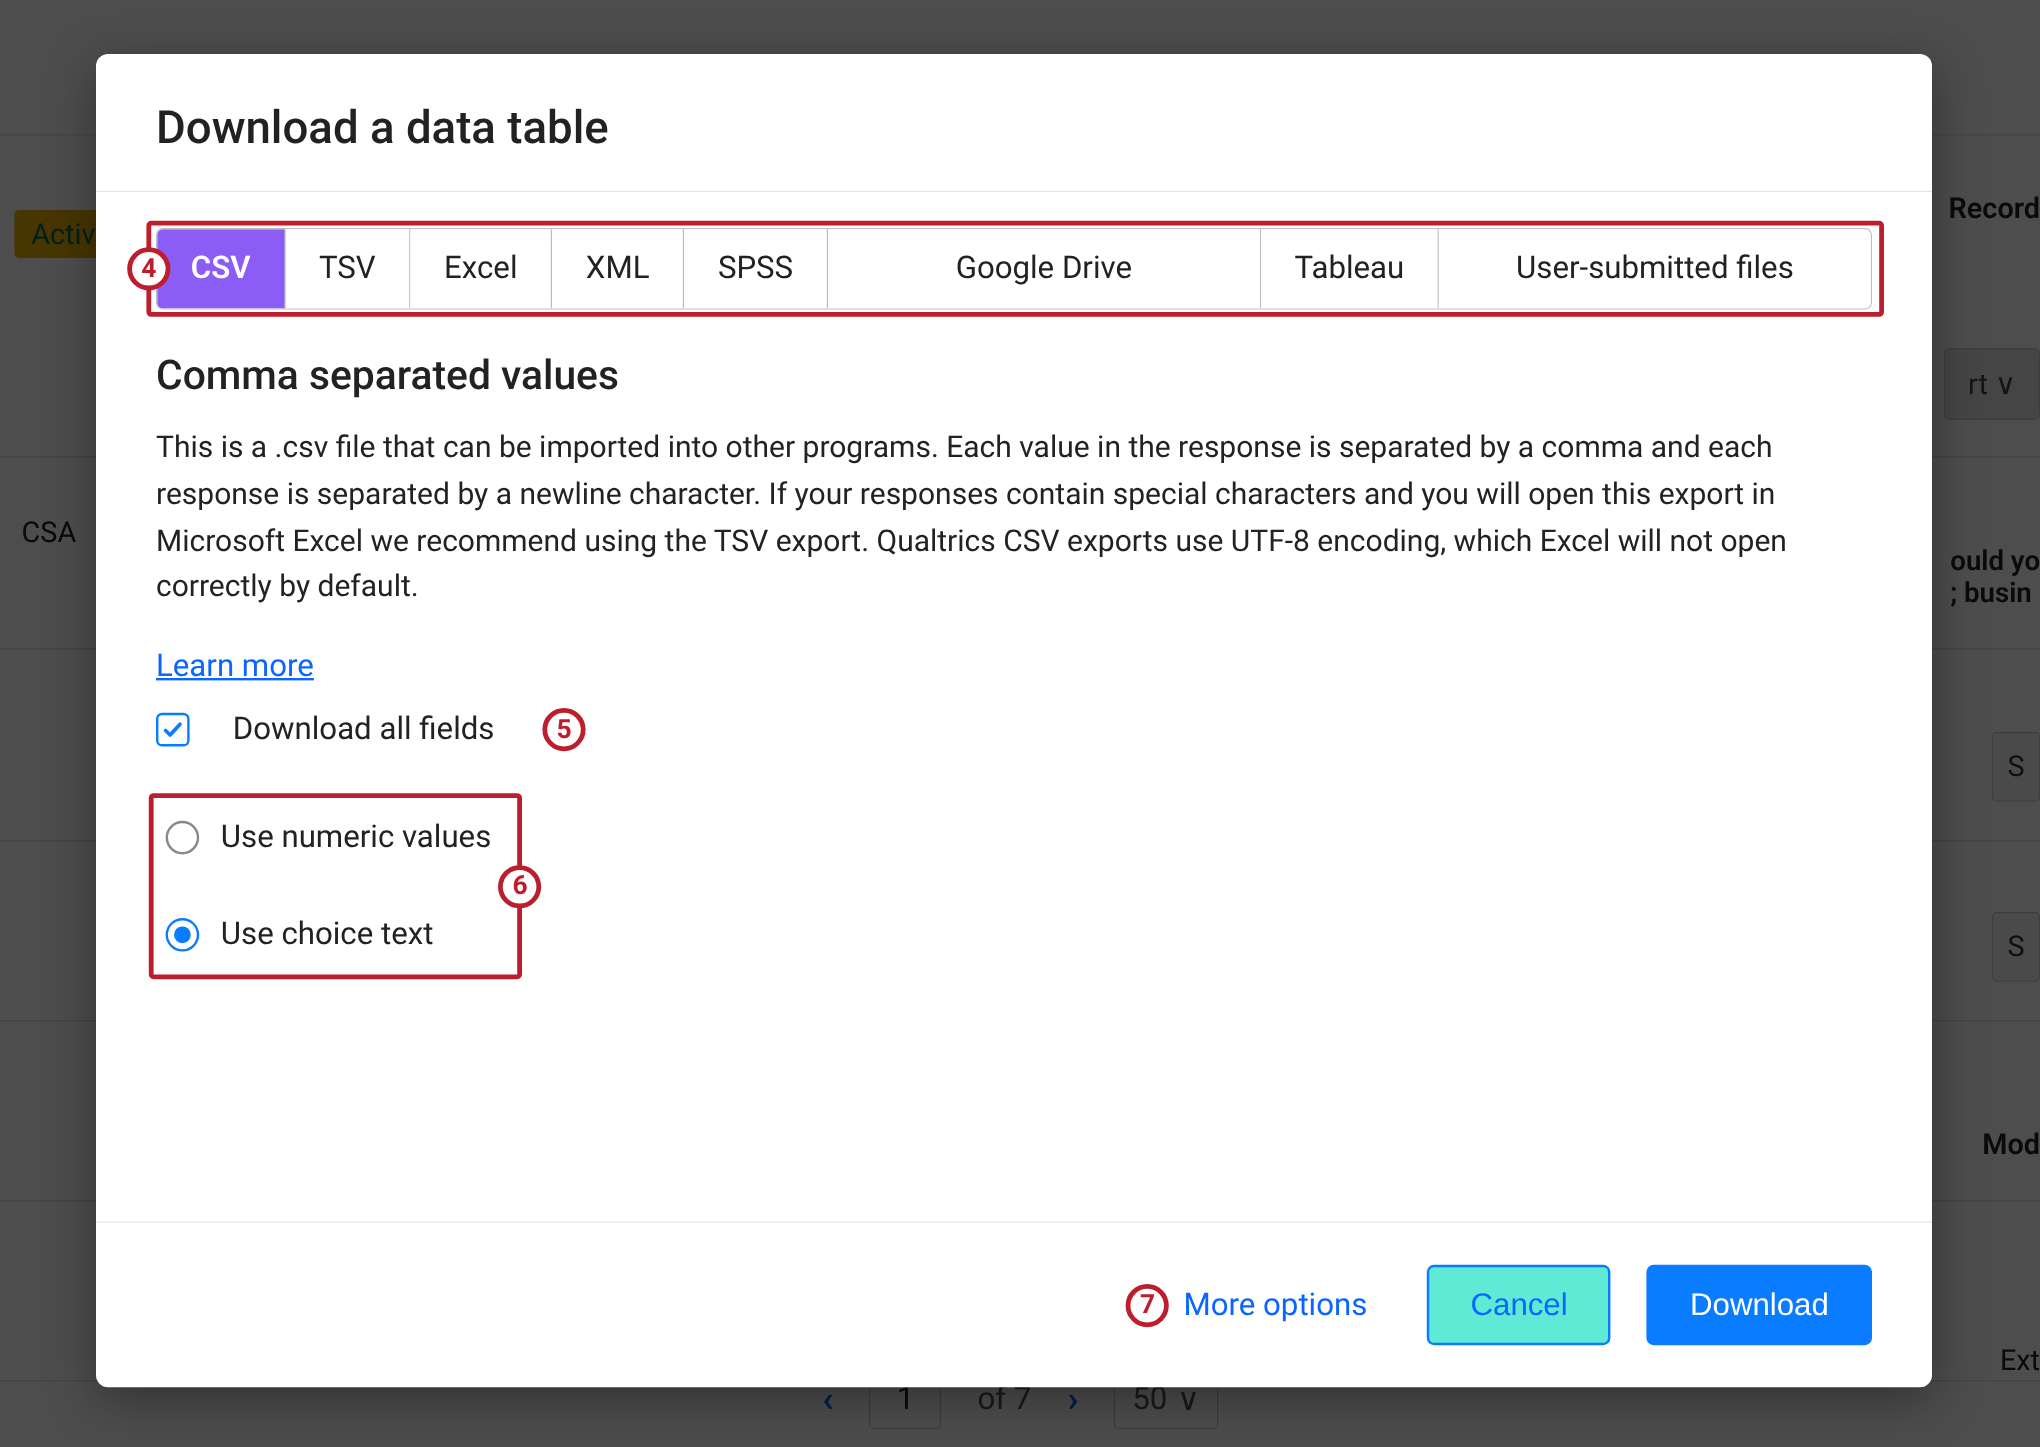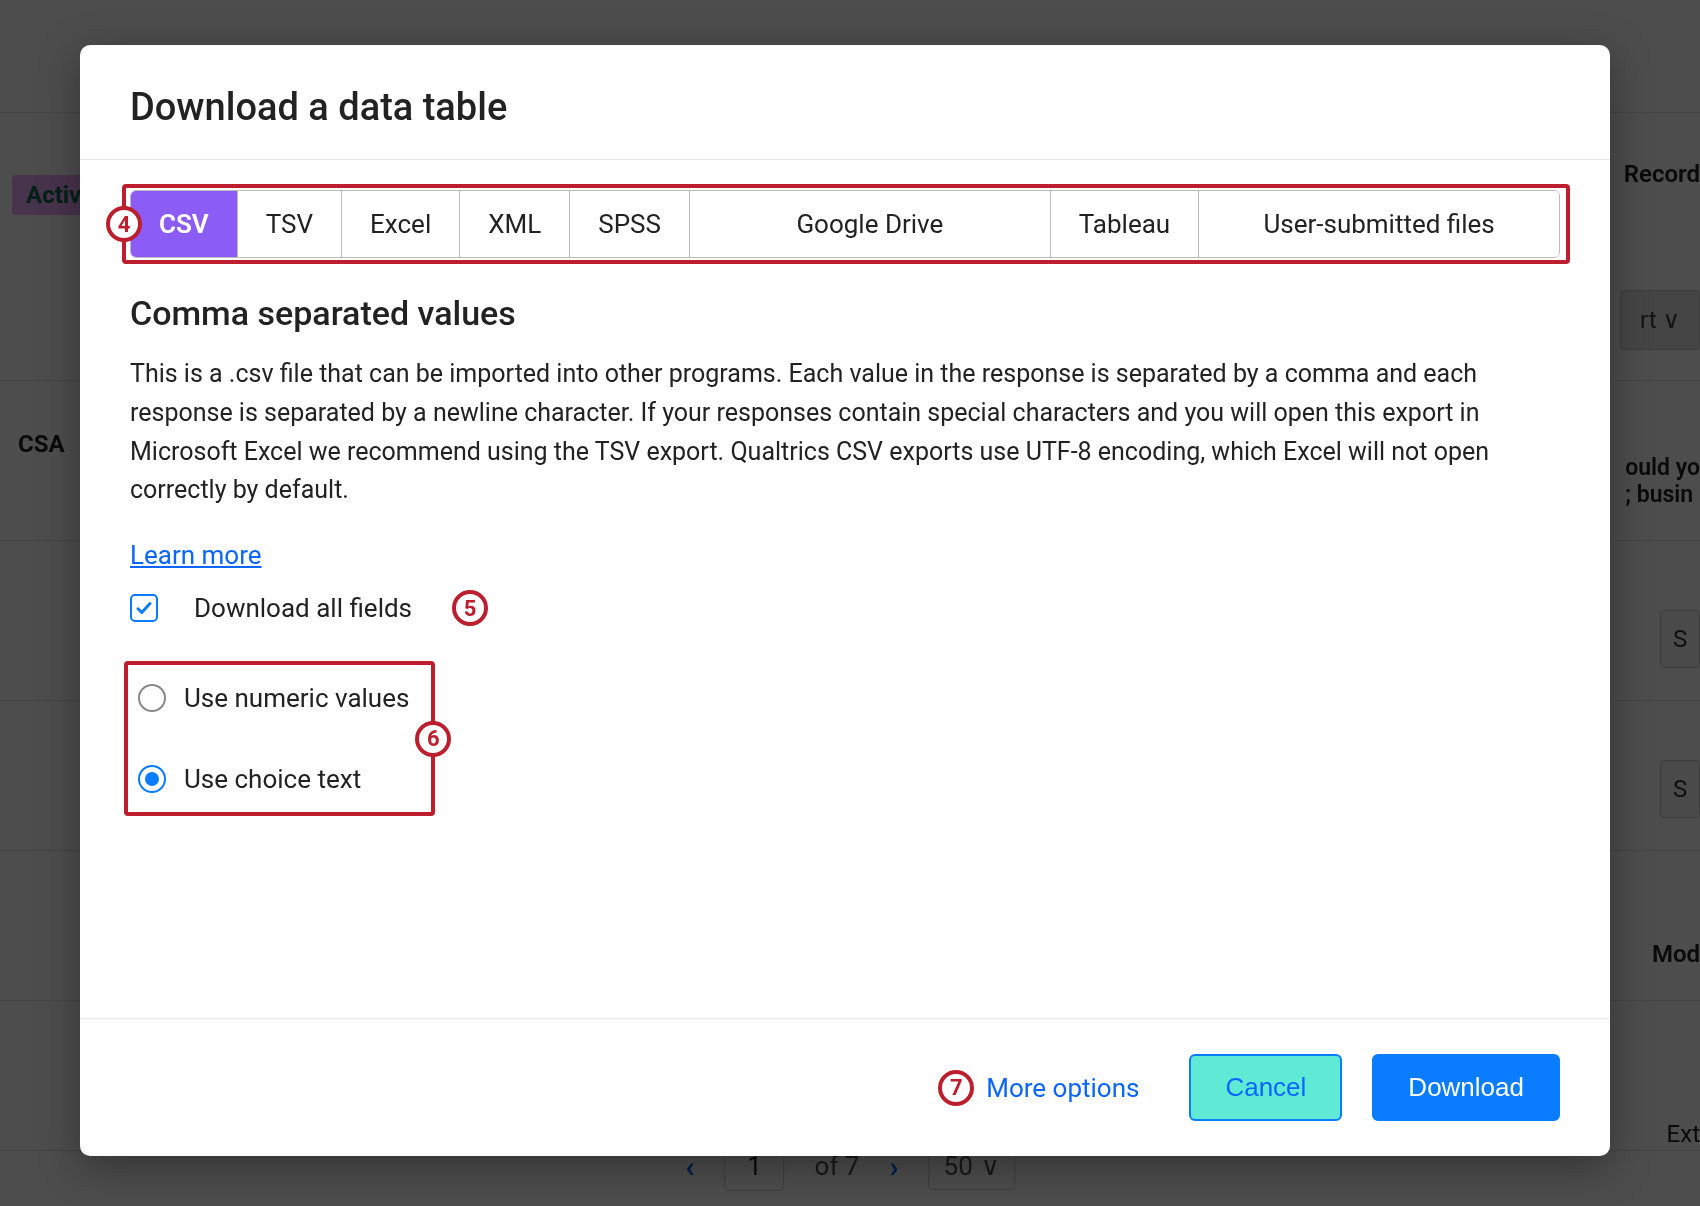--- a/index.html
+++ b/index.html
@@ -13,29 +13,29 @@
 
   
   .bg {
     position: absolute; inset: 0;
     background: #fff;
     filter: brightness(0.55);
     pointer-events: none;
   }
   .bg-tag {
     position: absolute; left: 12px; top: 175px;
-    background: #f0abfc; color: #0d6b4d;
-    padding: 6px 14px; border-radius: 4px; font-size: 24px; font-weight: 700;
+    background: #eab308; color: #0d6b4d;
+    padding: 6px 14px; border-radius: 4px; font-size: 24px; font-weight: 400;
   }
   .bg-rtbtn {
     position:absolute; right:0; top:290px; height:60px; width:80px;
     background:#e5e5e5; border:1px solid #ccc; border-radius:4px;
     display:flex; align-items:center; justify-content:center; font-size:24px; color:#444;
   }
-  .bg-csa { position:absolute; left:18px; top:430px; font-size:24px; color:#222; font-weight:700; }
+  .bg-csa { position:absolute; left:18px; top:430px; font-size:24px; color:#222; font-weight:400; }
   .bg-right-text { position:absolute; right:0; top:454px; font-size:23px; color:#222; font-weight:600; text-align:left; white-space:pre; }
   .bg-sbtn {
     position:absolute; right:0; height:58px; width:40px;
     background:#f8f8f8; border:1px solid #ccc; border-radius:4px;
     display:flex; align-items:center; justify-content:center; font-size:24px; color:#333;
   }
   .bg-line { position:absolute; left:0; right:0; height:1px; background:#ddd; }
   .bg-pager {
     position:absolute; bottom:15px; left:50%; transform:translateX(-50%);
     display:flex; align-items:center; gap:30px; font-size:26px; color:#555;

